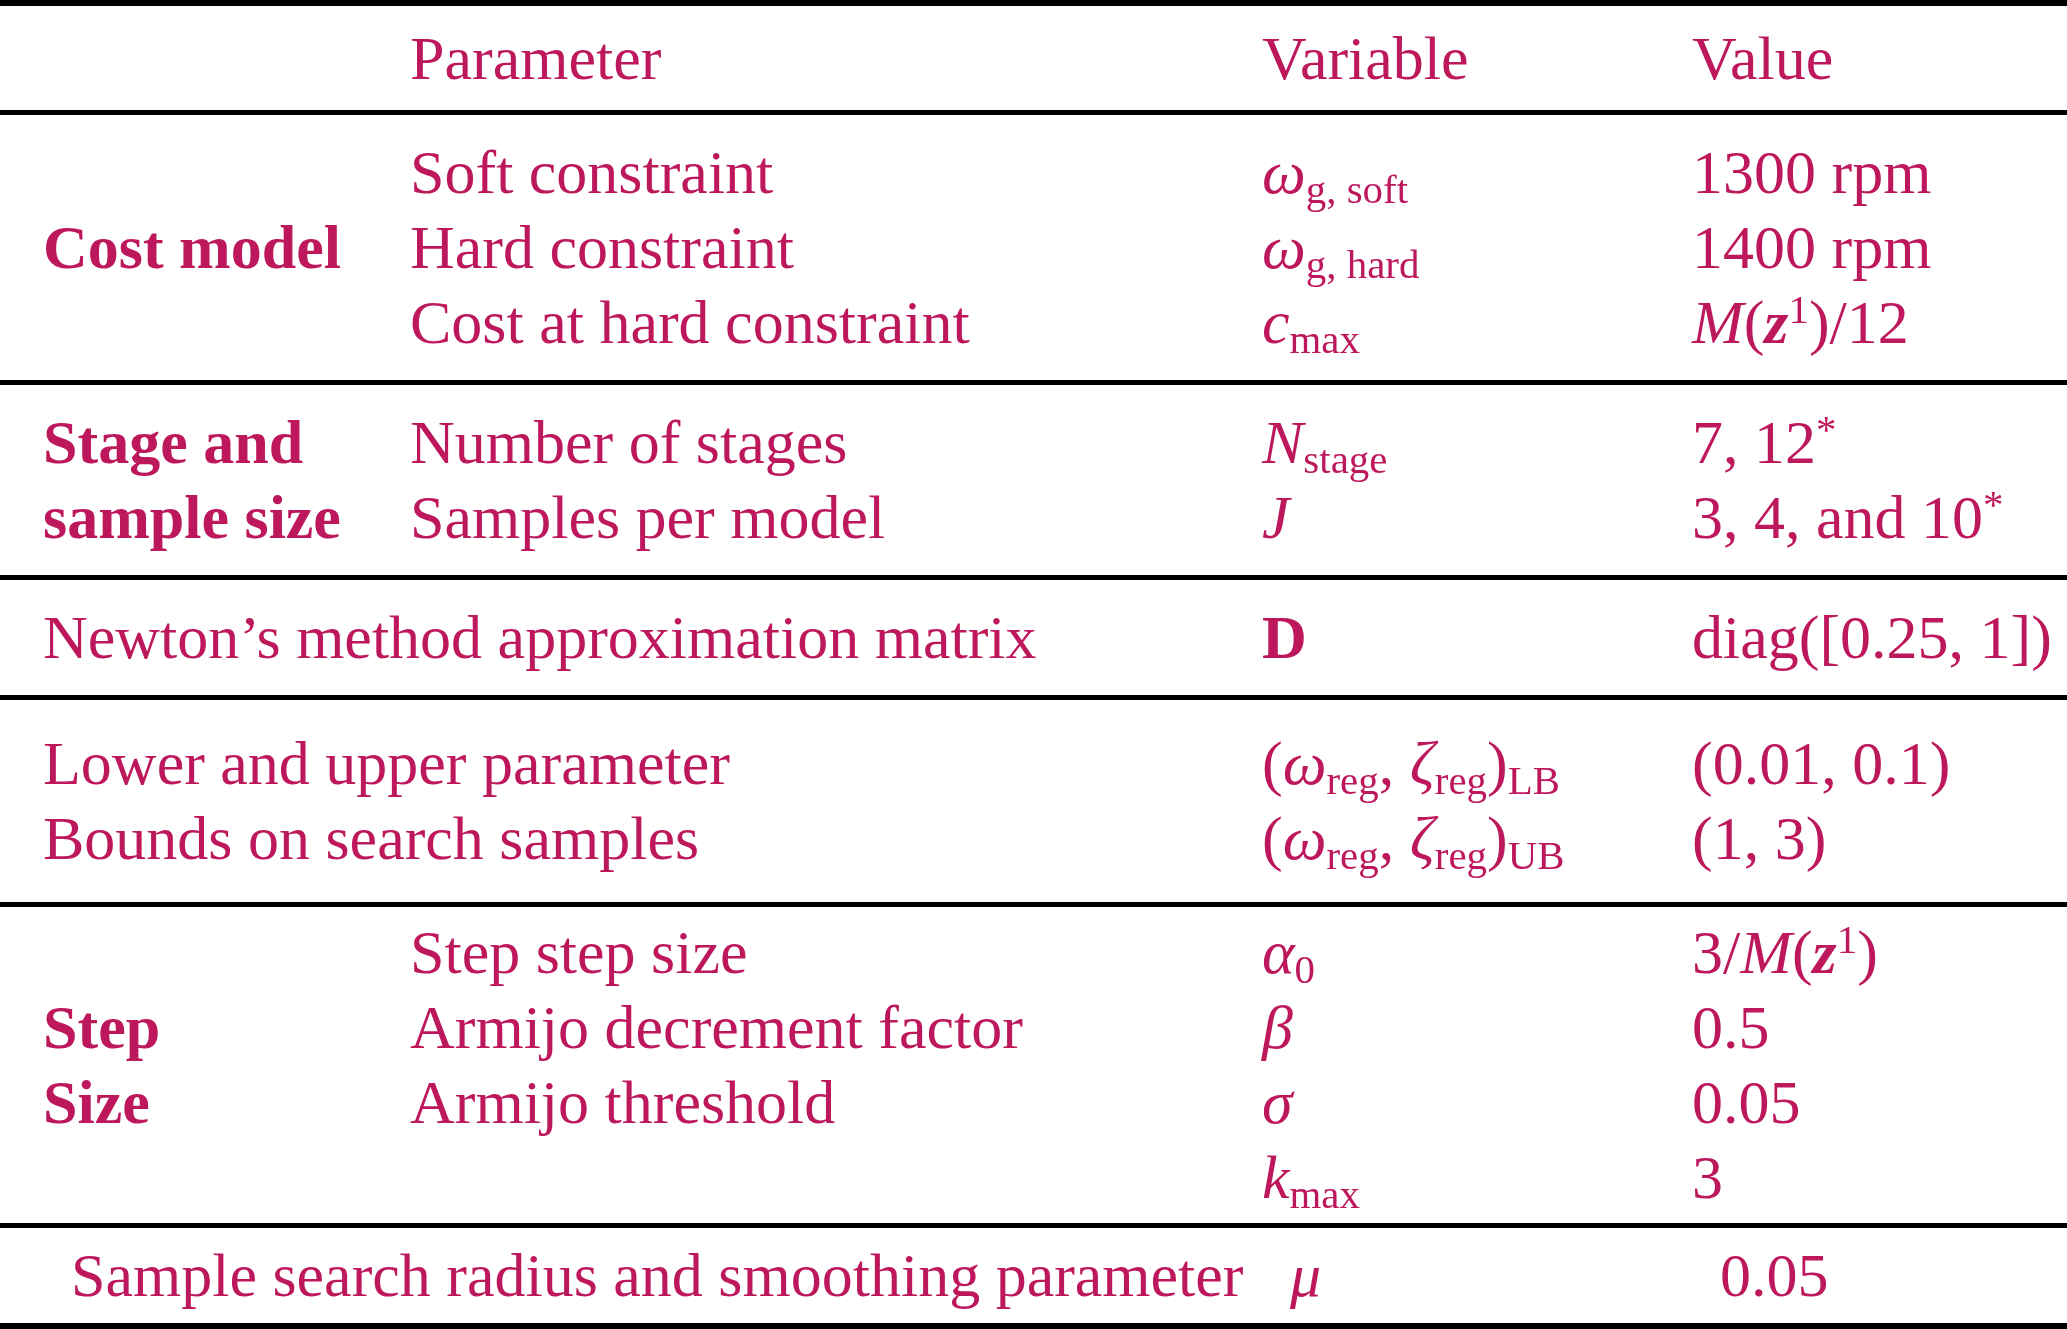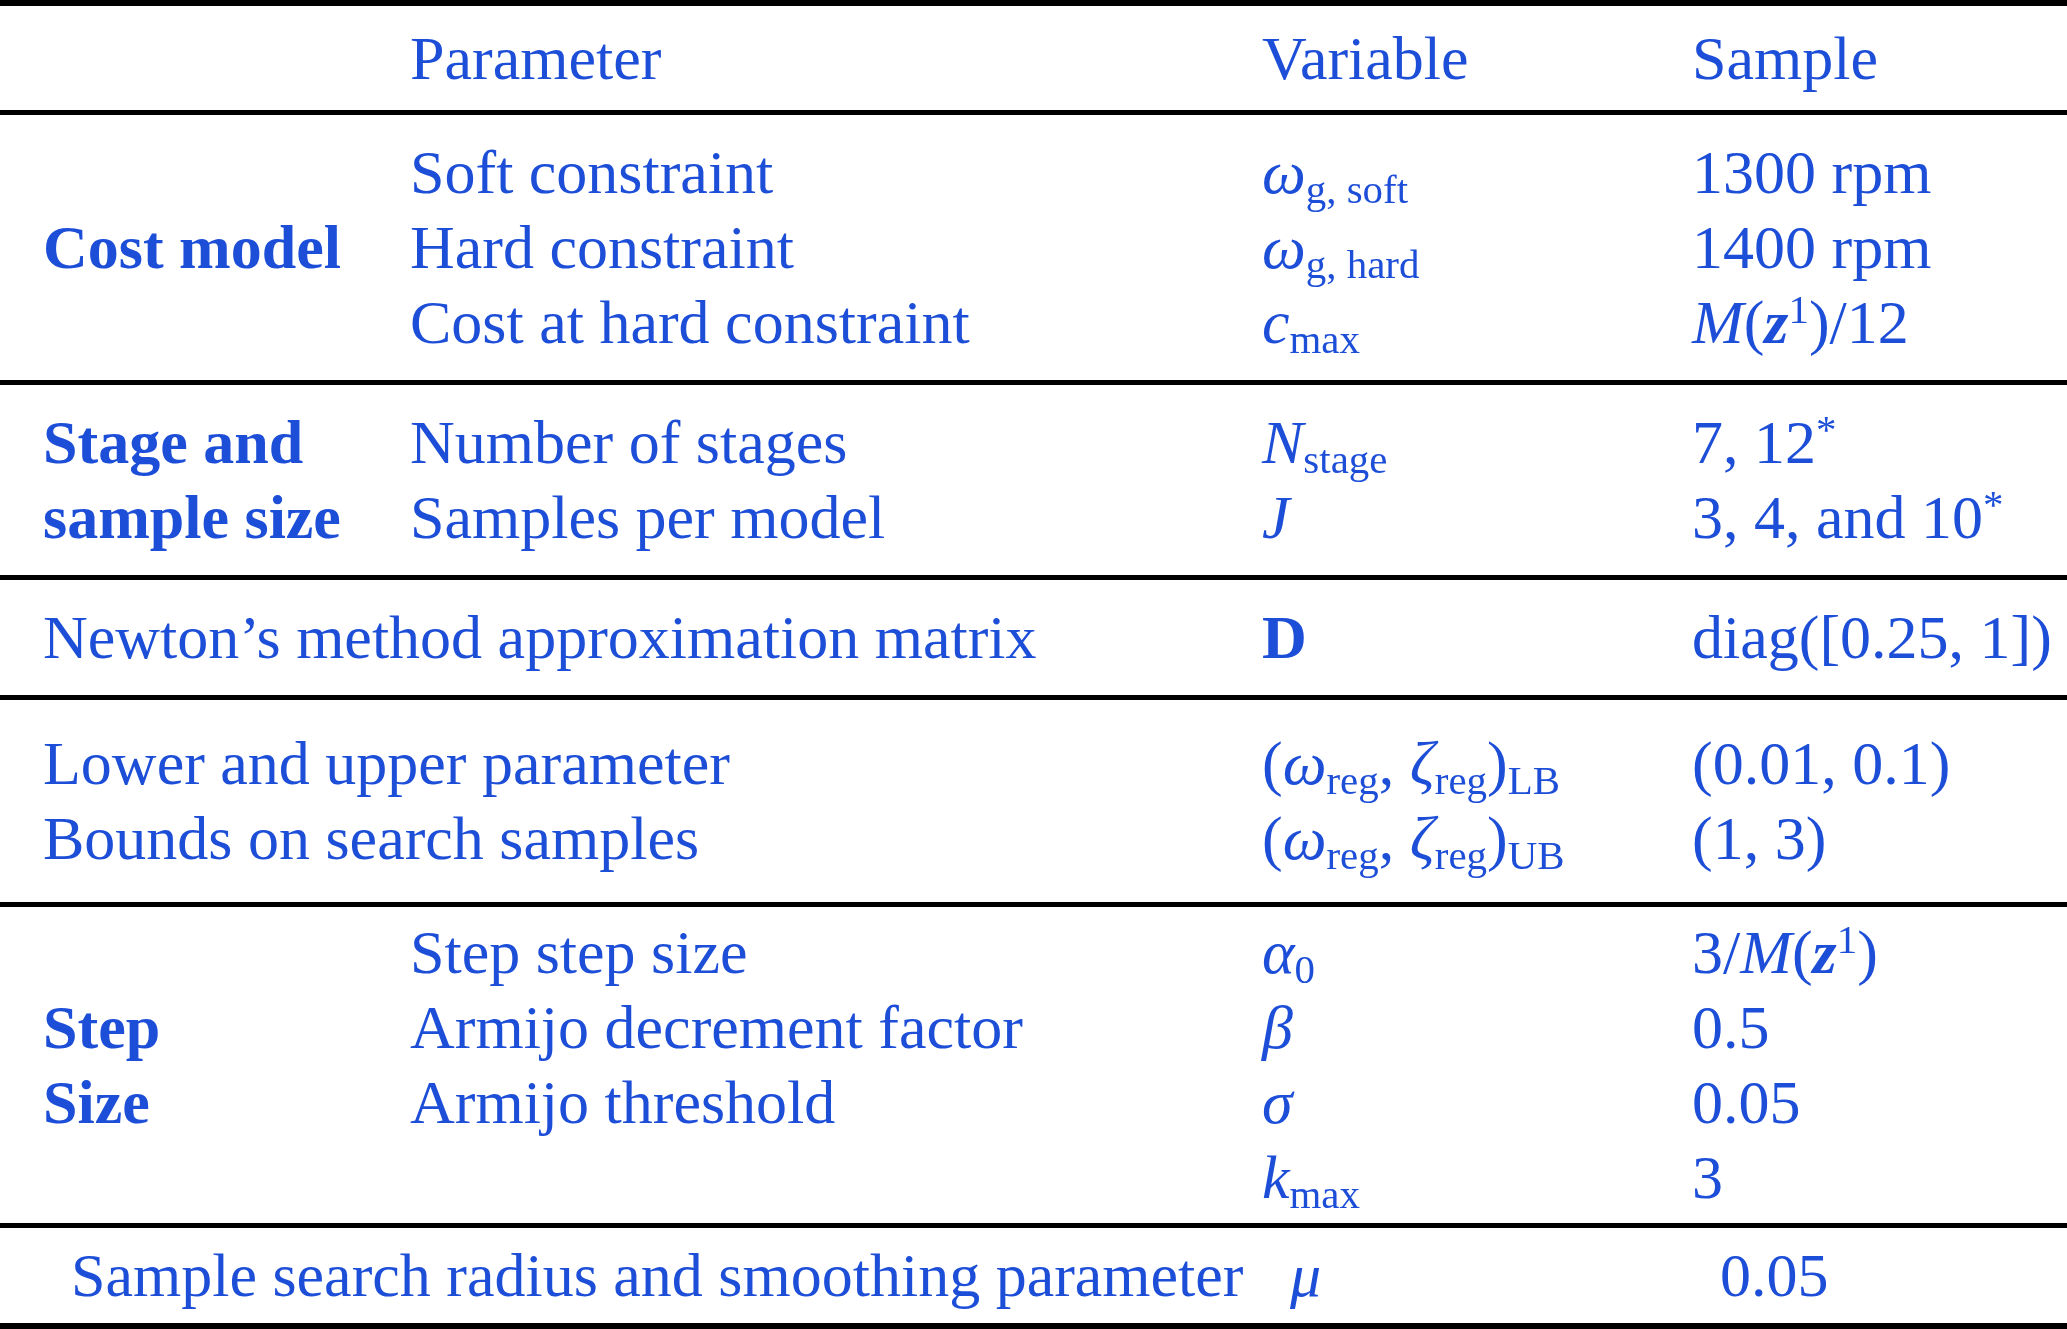--- a/index.html
+++ b/index.html
@@ -1,20 +1,20 @@
 <!DOCTYPE html>
 <html><head>
 <meta charset="utf-8">
 <style>
   html,body{margin:0;padding:0;background:#ffffff;}
   .table{
     position:relative;
     width:2067px;height:1329px;
     box-sizing:border-box;
-    background:#ffffff;color:#1d4ed8;
+    background:#ffffff;color:#be185d;
     font-family:"Liberation Serif","DejaVu Serif",serif;
     font-size:62px;line-height:75px;
     overflow:hidden;
   }
   .rule{height:5px;background:#000000;}
   .rule.thick{height:6px;}
   .section{
     display:grid;
     grid-template-columns:367px 852px 430px 1fr;
     box-sizing:border-box;
@@ -44,21 +44,21 @@
 </head>
 <body>
 
 <div class="table">
 
   <div class="rule thick"></div>
 
   <div class="section sec-header">
     <div class="cell c2">Parameter</div>
     <div class="cell c3">Variable</div>
-    <div class="cell c4">Sample</div>
+    <div class="cell c4">Value</div>
   </div>
 
   <div class="rule"></div>
 
   <div class="section sec-cost">
     <div class="cell group">
       <div>Cost model</div>
     </div>
     <div class="cell c2 param">Soft constraint</div>
     <div class="cell c3 var"><i>ω</i><sub>g, soft</sub></div>

